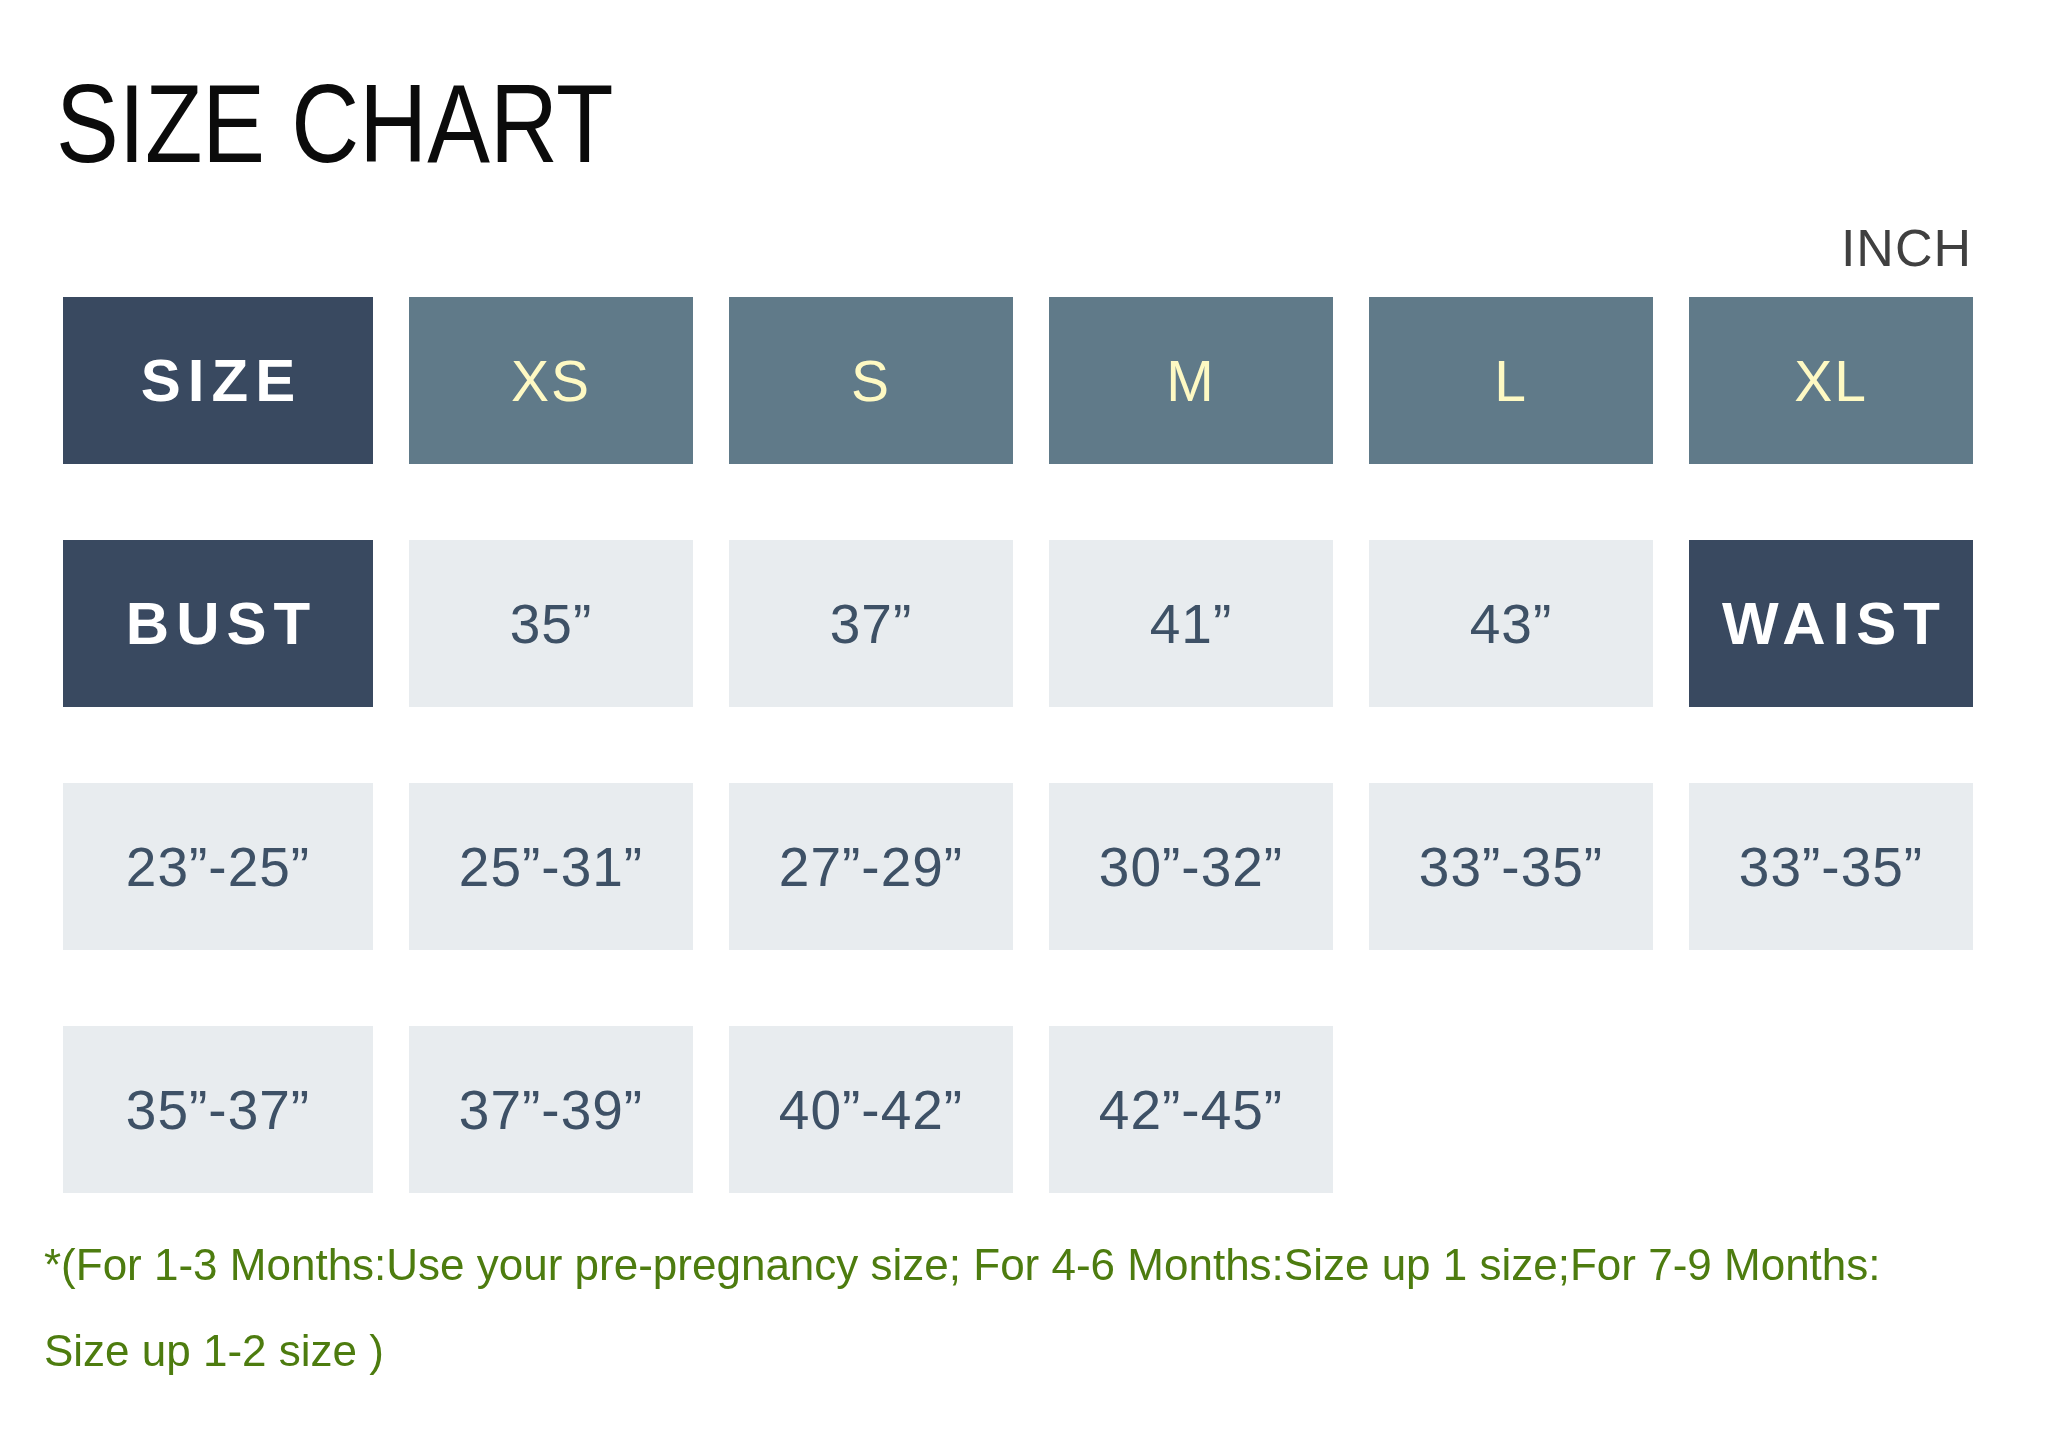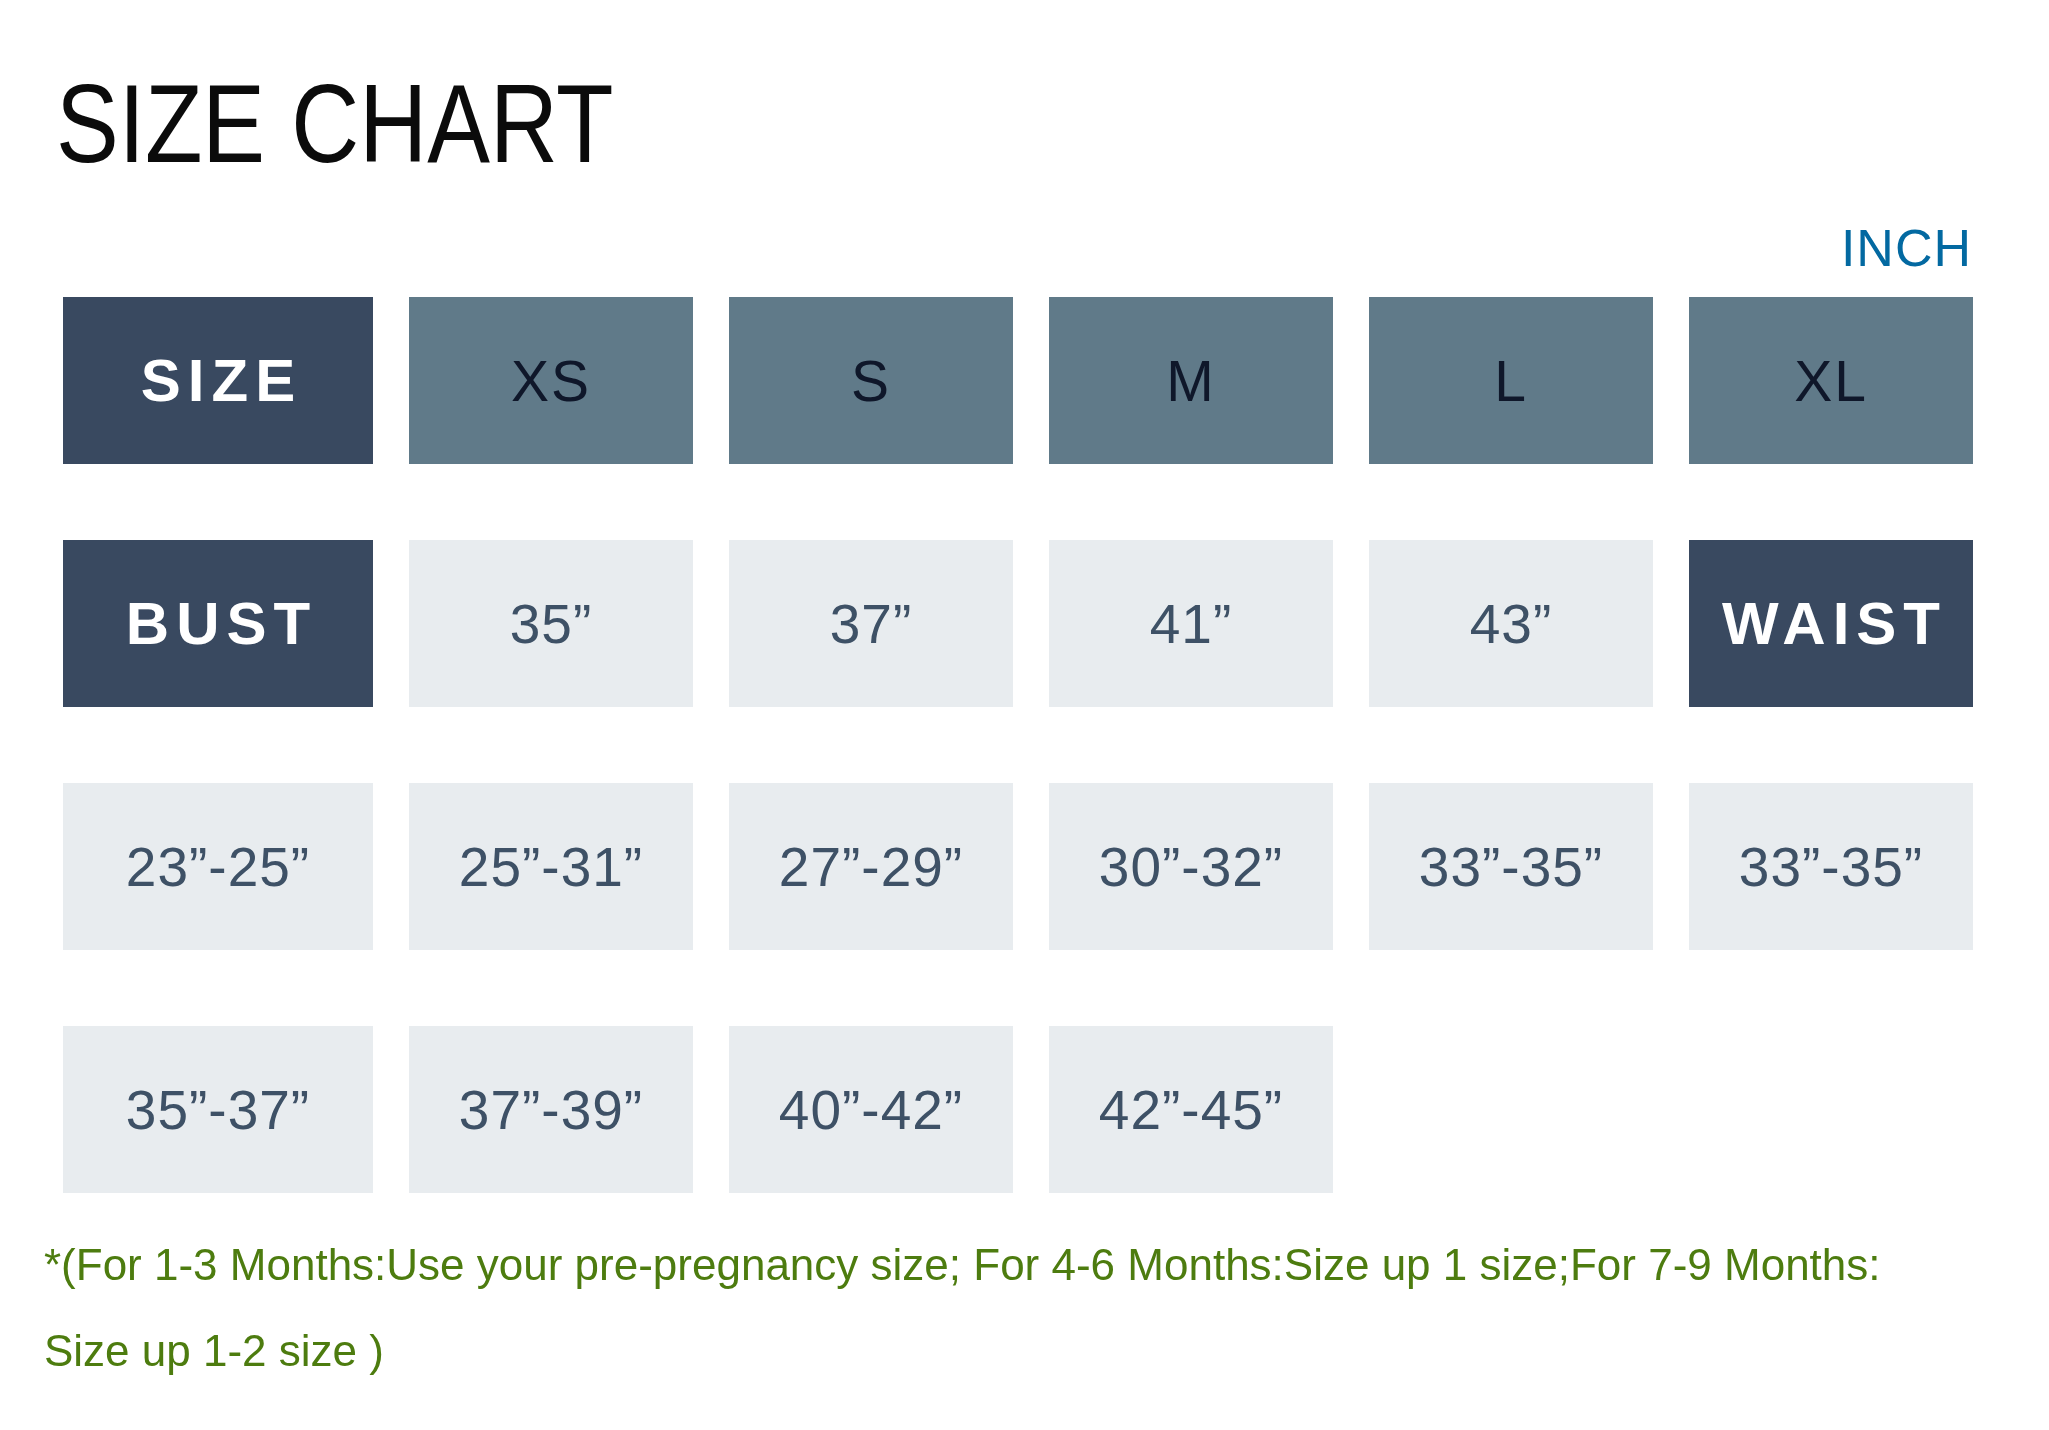--- a/index.html
+++ b/index.html
@@ -27,21 +27,21 @@
     transform: scaleX(0.84);
     transform-origin: left top;
     white-space: nowrap;
   }
   .unit {
     position: absolute;
     top: 222px;
     right: 77px;
     font-size: 52px;
     line-height: 1;
-    color: #0369a1;
+    color: #404040;
     letter-spacing: 1px;
   }
   .size-table {
     position: absolute;
     left: 63px;
     top: 297px;
     display: grid;
     grid-template-columns: 310px repeat(5, 284px);
     grid-auto-rows: 167px;
     column-gap: 36px;
@@ -55,21 +55,21 @@
   .label-cell {
     background: #394960;
     color: #ffffff;
     font-weight: bold;
     font-size: 60px;
     letter-spacing: 7px;
     text-indent: 7px;
   }
   .head-cell {
     background: #607a89;
-    color: #0f172a;
+    color: #fef9c3;
     font-size: 57px;
     letter-spacing: 2px;
   }
   .data-cell {
     background: #e8ecef;
     color: #3e5166;
     font-size: 55px;
     letter-spacing: 1px;
   }
   .footnote {

